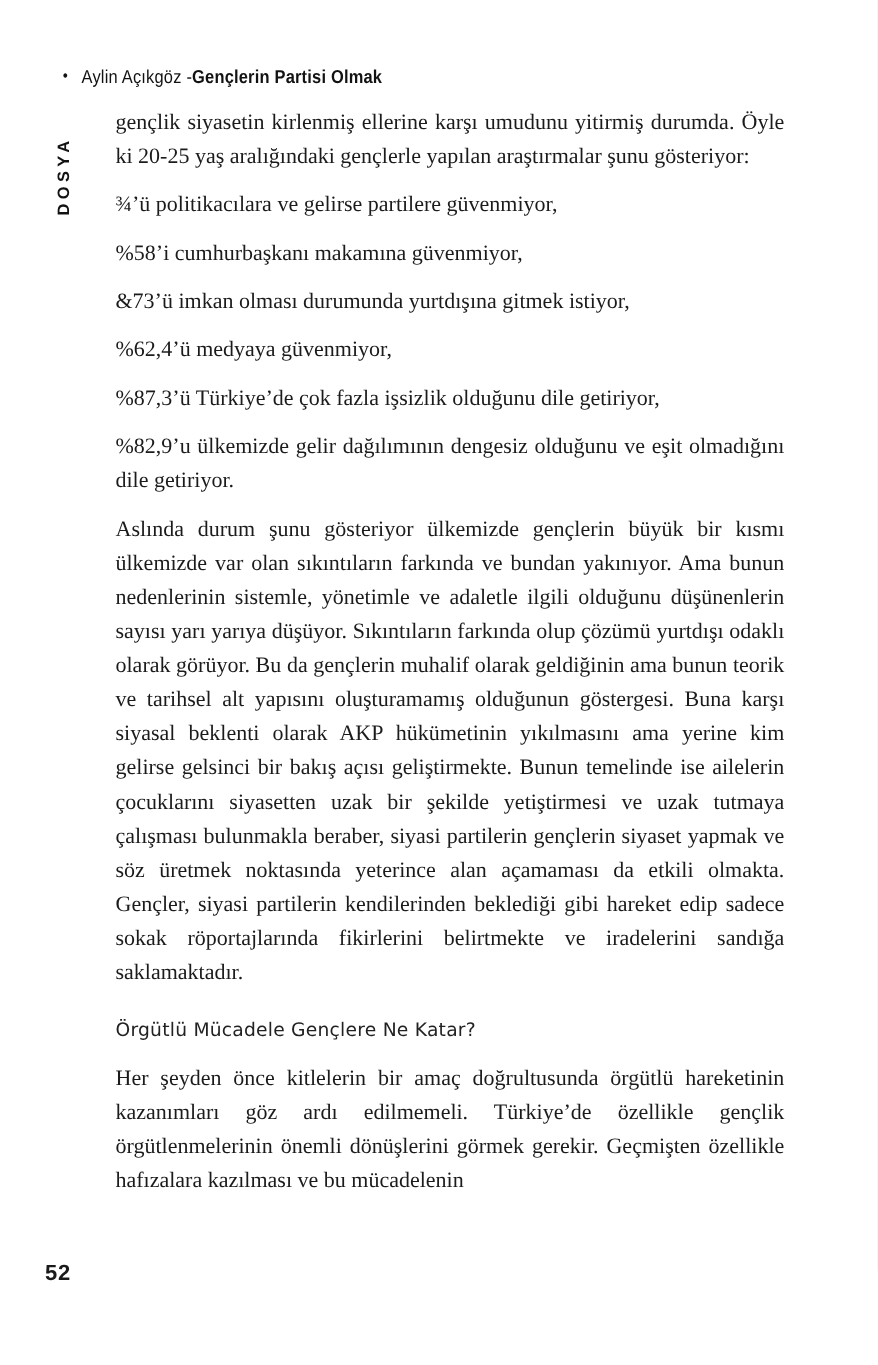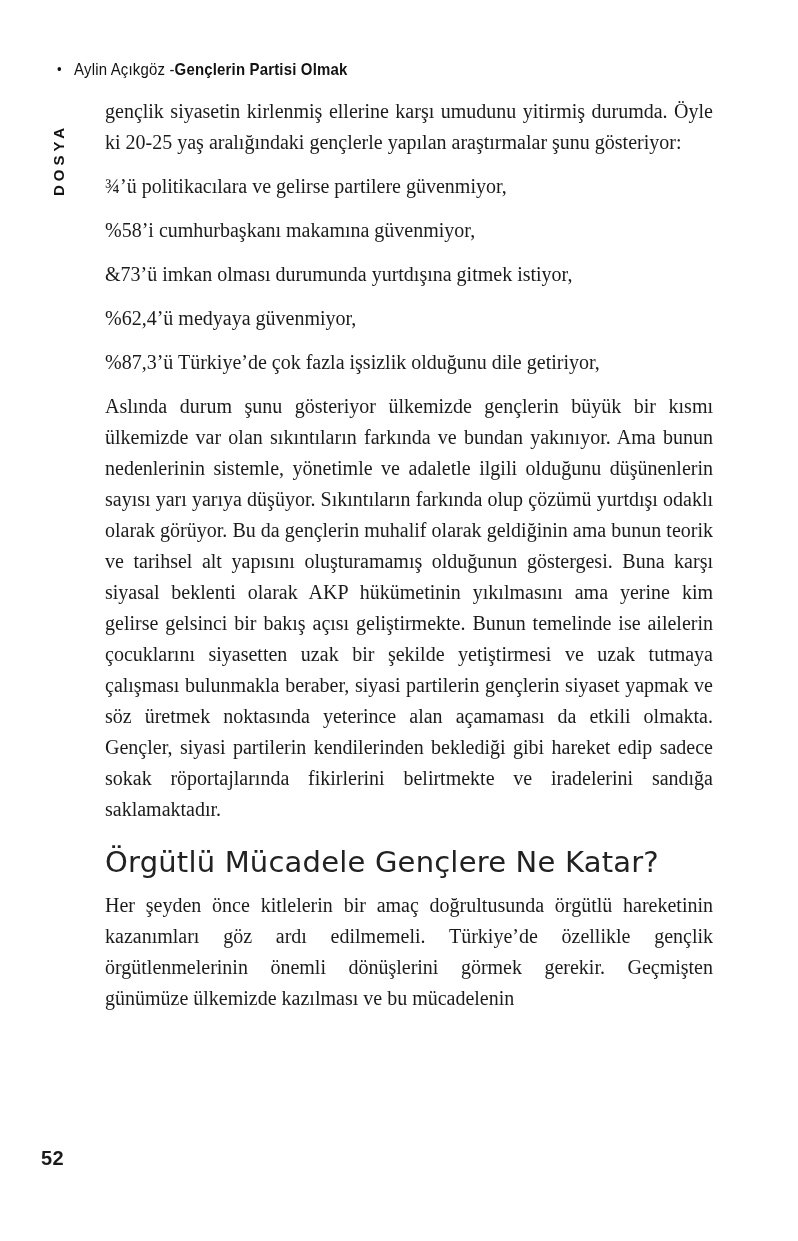--- a/index.html
+++ b/index.html
@@ -63,21 +63,21 @@
     width: 608px;
     font-size: 20px;
     line-height: 31px;
     text-align: justify;
   }
   .body-column p { margin: 0 0 13px 0; }
   .stat-line { margin: 0 0 13px 0; }
   .section-heading {
     font-family: "DejaVu Sans", "Liberation Sans", sans-serif;
     font-weight: 500;
-    font-size: 29px;
+    font-size: 17px;
     line-height: 30px;
     letter-spacing: 0.2px;
     color: #222222;
     text-align: left;
     margin: 22px 0 13px 0;
   }
   
   .page-number {
     position: absolute;
     left: 41px;
@@ -103,23 +103,24 @@
   <div class="section-tab">DOSYA</div>
 
   <main class="body-column">
     <p>gençlik siyasetin kirlenmiş ellerine karşı umudunu yitirmiş durumda. Öyle ki 20-25 yaş aralığındaki gençlerle yapılan araştırmalar şunu gösteriyor:</p>
 
     <p class="stat-line">¾’ü politikacılara ve gelirse partilere güvenmiyor,</p>
     <p class="stat-line">%58’i cumhurbaşkanı makamına güvenmiyor,</p>
     <p class="stat-line">&amp;73’ü imkan olması durumunda yurtdışına gitmek istiyor,</p>
     <p class="stat-line">%62,4’ü medyaya güvenmiyor,</p>
     <p class="stat-line">%87,3’ü Türkiye’de çok fazla işsizlik olduğunu dile getiriyor,</p>
+    <p class="stat-line">%82,9’u ülkemizde gelir dağılımının dengesiz olduğunu ve eşit olmadığını dile getiriyor.</p>
 
     <p>Aslında durum şunu gösteriyor ülkemizde gençlerin büyük bir kısmı ülkemizde var olan sıkıntıların farkında ve bundan yakınıyor. Ama bunun nedenlerinin sistemle, yönetimle ve adaletle ilgili olduğunu düşünenlerin sayısı yarı yarıya düşüyor. Sıkıntıların farkında olup çözümü yurtdışı odaklı olarak görüyor. Bu da gençlerin muhalif olarak geldiğinin ama bunun teorik ve tarihsel alt yapısını oluşturamamış olduğunun göstergesi. Buna karşı siyasal beklenti olarak AKP hükümetinin yıkılmasını ama yerine kim gelirse gelsinci bir bakış açısı geliştirmekte. Bunun temelinde ise ailelerin çocuklarını siyasetten uzak bir şekilde yetiştirmesi ve uzak tutmaya çalışması bulunmakla beraber, siyasi partilerin gençlerin siyaset yapmak ve söz üretmek noktasında yeterince alan açamaması da etkili olmakta. Gençler, siyasi partilerin kendilerinden beklediği gibi hareket edip sadece sokak röportajlarında fikirlerini belirtmekte ve iradelerini sandığa saklamaktadır.</p>
 
     <h2 class="section-heading">Örgütlü Mücadele Gençlere Ne Katar?</h2>
 
-    <p>Her şeyden önce kitlelerin bir amaç doğrultusunda örgütlü hareketinin kazanımları göz ardı edilmemeli. Türkiye’de özellikle gençlik örgütlenmelerinin önemli dönüşlerini görmek gerekir. Geçmişten günümüze ülkemizde kazılması ve bu mücadelenin</p>
+    <p>Her şeyden önce kitlelerin bir amaç doğrultusunda örgütlü hareketinin kazanımları göz ardı edilmemeli. Türkiye’de özellikle gençlik örgütlenmelerinin önemli dönüşlerini görmek gerekir. Geçmişten özellikle hafızalara kazılması ve bu mücadelenin</p>
   </main>
 
   <div class="page-number">52</div>
 
 </div>
 
 </body></html>

